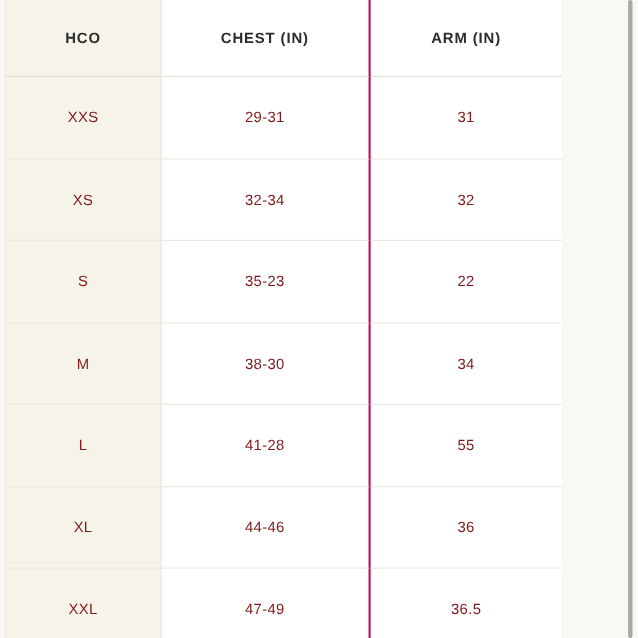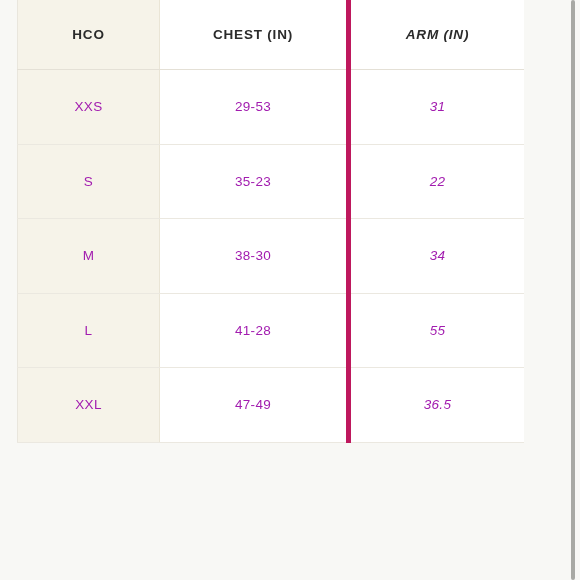--- a/index.html
+++ b/index.html
@@ -21,21 +21,21 @@
     position: relative;
     width: 580px;
     height: 580px;
     background: #f8f8f5;
     box-sizing: border-box;
   }
 
   
   .table-viewport {
     position: absolute;
-    left: 17px;
+    left: 4px;
     top: 0;
     width: 507px;
     height: 580px;
     overflow: hidden;
   }
 
   
   .size-table {
     width: 507px;
     border-collapse: collapse;
@@ -47,46 +47,45 @@
 
   .size-table col.c-size  { width: 142px; }
   .size-table col.c-chest { width: 189px; }
   .size-table col.c-arm   { width: 176px; }
 
   .size-table th,
   .size-table td {
     text-align: center;
     vertical-align: middle;
     border-bottom: 1px solid #ebe8e0;
-    border-right: 5px solid #be185d;
+    border-right: 2px solid #be185d;
     padding: 0;
   }
   .size-table th:last-child,
   .size-table td:last-child {
     border-right: none;
-    font-style: italic;
   }
 
   
   .size-table thead th {
     height: 69px;
     font-size: 13.5px;
     font-weight: bold;
     letter-spacing: 0.8px;
     color: #2b2b2b;
     border-bottom: 1px solid #e4e0d6;
   }
 
   
   .size-table tbody td {
     height: 73.5px;
     font-size: 13.5px;
     font-weight: normal;
     letter-spacing: 0.3px;
-    color: #a21caf;
+    color: #7f1d1d;
   }
 
   
   .size-table th.col-size,
   .size-table td.col-size {
     background: #f6f3e9;
     border-right: 1px solid #eae5d6;
   }
 
   
@@ -125,39 +124,49 @@
         <tr>
           <th class="col-size">HCO</th>
           <th>CHEST (IN)</th>
           <th>ARM (IN)</th>
         </tr>
       </thead>
 
       <tbody>
         <tr>
           <td class="col-size">XXS</td>
-          <td>29-53</td>
+          <td>29-31</td>
           <td>31</td>
+        </tr>
+        <tr>
+          <td class="col-size">XS</td>
+          <td>32-34</td>
+          <td>32</td>
         </tr>
         <tr>
           <td class="col-size">S</td>
           <td>35-23</td>
           <td>22</td>
         </tr>
         <tr>
           <td class="col-size">M</td>
           <td>38-30</td>
           <td>34</td>
         </tr>
         <tr>
           <td class="col-size">L</td>
           <td>41-28</td>
           <td>55</td>
         </tr>
         <tr>
+          <td class="col-size">XL</td>
+          <td>44-46</td>
+          <td>36</td>
+        </tr>
+        <tr>
           <td class="col-size">XXL</td>
           <td>47-49</td>
           <td>36.5</td>
         </tr>
       </tbody>
     </table>
   </div>
 
   <div class="scrollbar-track"></div>
   <div class="scrollbar-thumb"></div>

